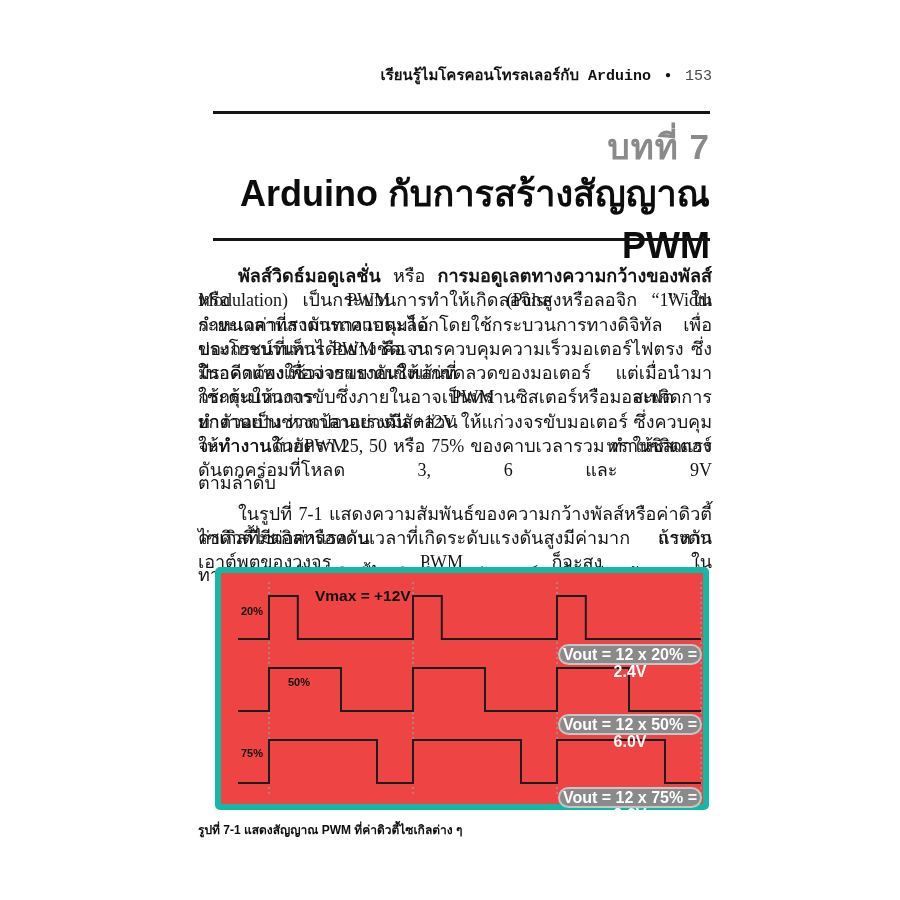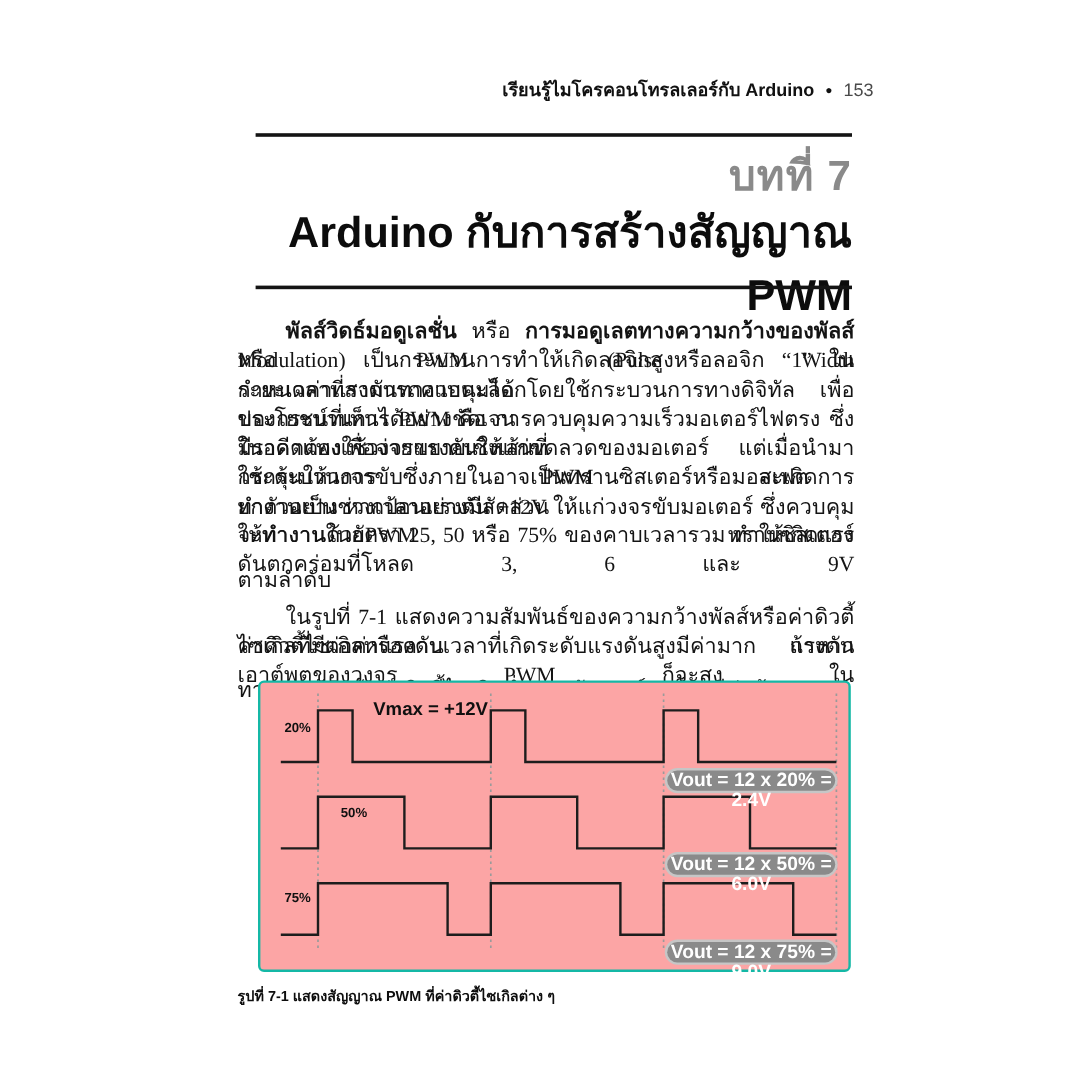--- a/index.html
+++ b/index.html
@@ -3,22 +3,22 @@
 <meta charset="utf-8">
 <style>
   html,body{margin:0;padding:0;}
   body{
     width:900px;height:900px;background:#ffffff;position:relative;
     font-family:"Liberation Serif", serif;color:#1a1a1a;overflow:hidden;
   }
 
   
   .page-header{
-    position:absolute;top:63px;right:172px;white-space:nowrap;
-    font-family:Liberation Sans, sans-serif;font-size:15px;font-weight:bold;color:#111;
+    position:absolute;top:63px;right:188px;white-space:nowrap;
+    font-family:Liberation Mono, monospace;font-size:15px;font-weight:bold;color:#111;
   }
   .page-header .bullet{font-size:10px;vertical-align:2px;padding:0 5px;}
   .page-header .pagenum{font-weight:normal;color:#4a4a4a;}
 
   .rule{position:absolute;left:213px;width:497px;height:3px;background:#141414;}
   .rule-top{top:111px;}
   .rule-bottom{top:238px;}
 
   
   .chapter{position:absolute;left:213px;top:126px;width:497px;text-align:right;
@@ -29,21 +29,21 @@
   
   .bodytext{position:absolute;left:198px;top:264px;width:514px;font-size:18px;line-height:24.3px;color:#141414;}
   .bline{height:24.3px;white-space:nowrap;margin-top:13px;}
   .jline{text-align:justify;text-align-last:justify;white-space:normal;height:24.3px;overflow:visible;}
   .indent{text-indent:40px;}
   .p2{margin-top:6px;}
   b{font-weight:bold;}
 
   
   .figurebox{position:absolute;left:215px;top:567px;width:494px;height:243px;
-    border:2px solid #14b8a6;border-radius:5px;box-sizing:border-box;background:#fca5a5;}
+    border:6px solid #14b8a6;border-radius:5px;box-sizing:border-box;background:#ef4444;}
   .figurebox svg{position:absolute;left:0;top:0;}
   .wave{fill:none;stroke:#1d1d1d;stroke-width:2;}
   .dotline{stroke:#9a9a9a;stroke-width:1.4;stroke-dasharray:2 3;}
   .duty-label{position:absolute;left:8px;width:46px;text-align:center;
     font-family:Liberation Sans, sans-serif;font-size:11px;font-weight:600;color:#101010;}
   .vmax-label{position:absolute;left:94px;top:14px;
     font-family:"Liberation Sans", sans-serif;font-size:15.5px;font-weight:600;color:#101010;}
   .vout-badge{position:absolute;left:339px;width:140px;height:17px;line-height:17px;
     background:#8a8a8a;border-radius:10px;box-shadow:0 0 0 2px #c6c6c6;
     text-align:center;font-family:"Liberation Sans", sans-serif;font-size:16px;font-weight:bold;color:#ffffff;}

